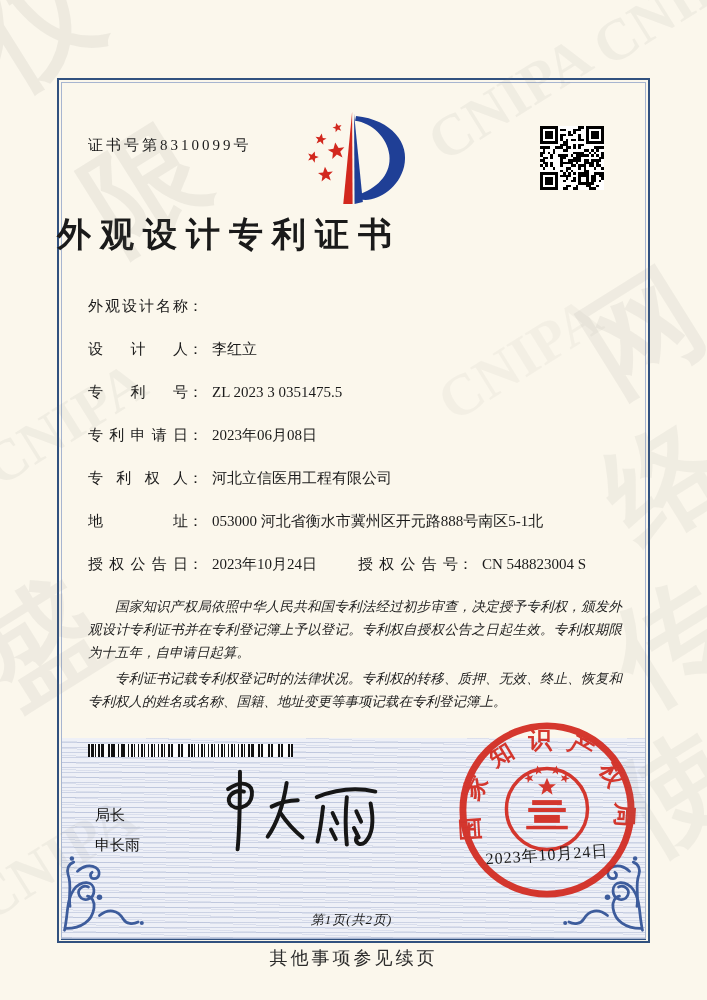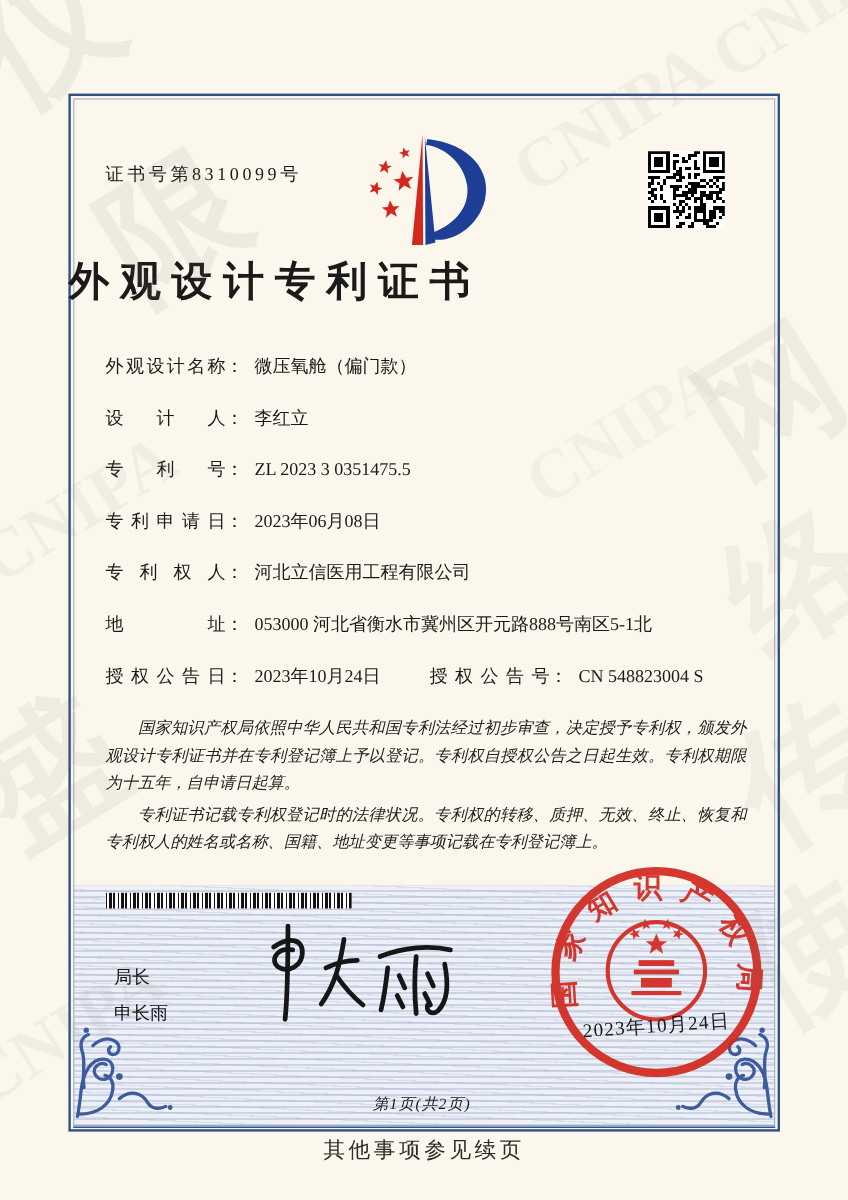--- a/index.html
+++ b/index.html
@@ -328,21 +328,20 @@
       <rect x="2" y="20" width="3" height="3" fill="#000"></rect>
     </svg>
 </div>
 
 <div class="abs title">外观设计专利证书</div>
 
 <div class="abs content">
   <div class="frow">
     <span class="flabel">外观设计名称</span>
       <span class="fcolon">：</span>
-    <span class="fvalue">微压氧舱（偏门款）</span>
   </div>
   <div class="frow">
     <span class="flabel">设计人</span>
       <span class="fcolon">：</span>
     <span class="fvalue">李红立</span>
   </div>
   <div class="frow">
     <span class="flabel">专利号</span>
       <span class="fcolon">：</span>
     <span class="fvalue">ZL 2023 3 0351475.5</span>

